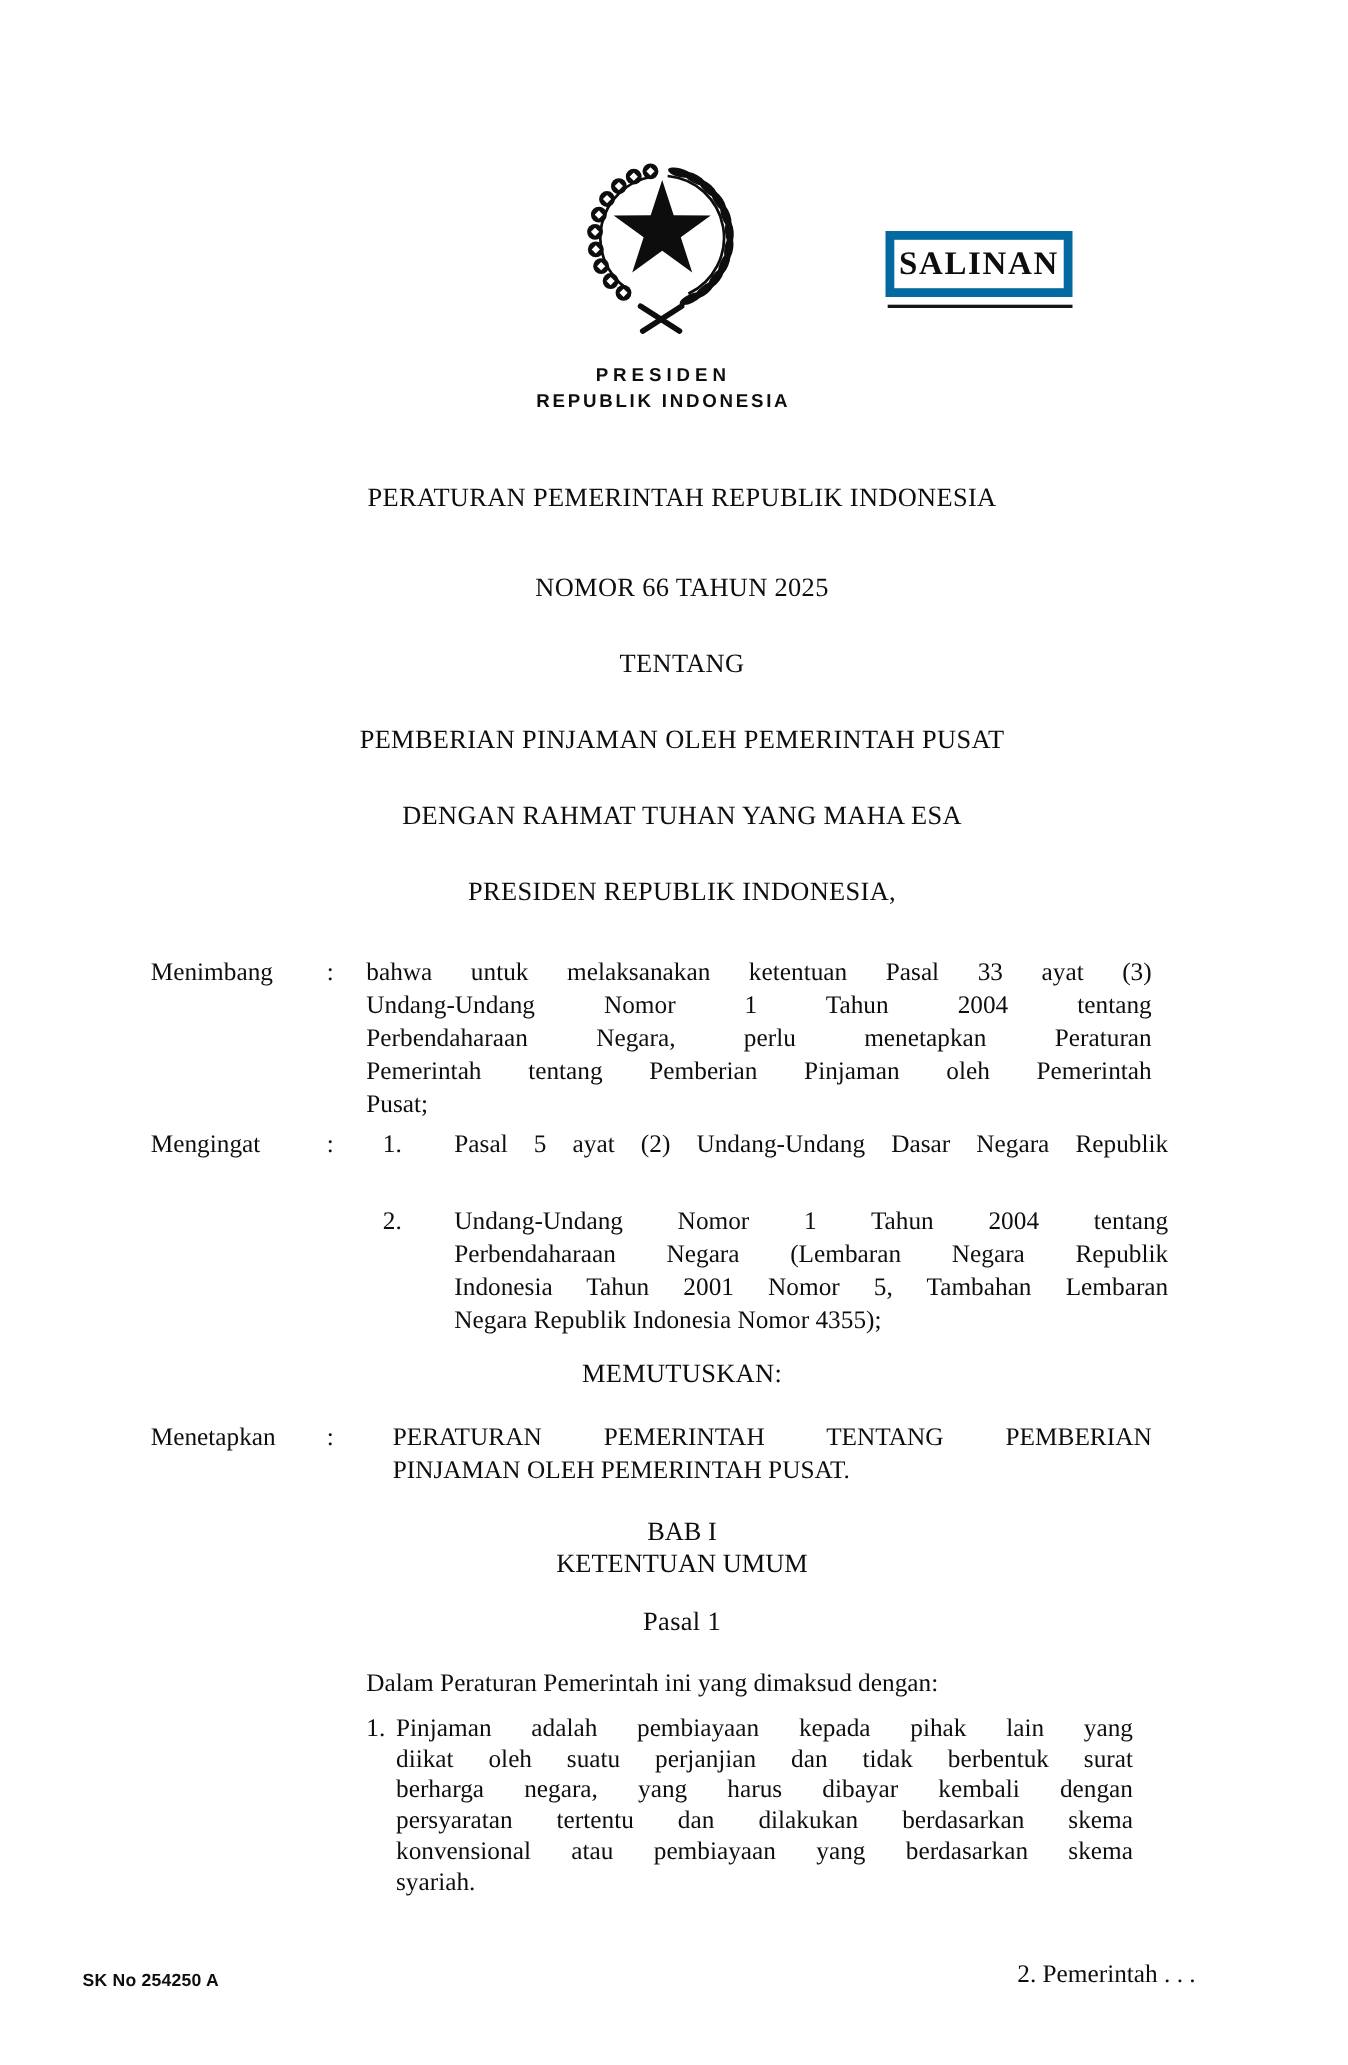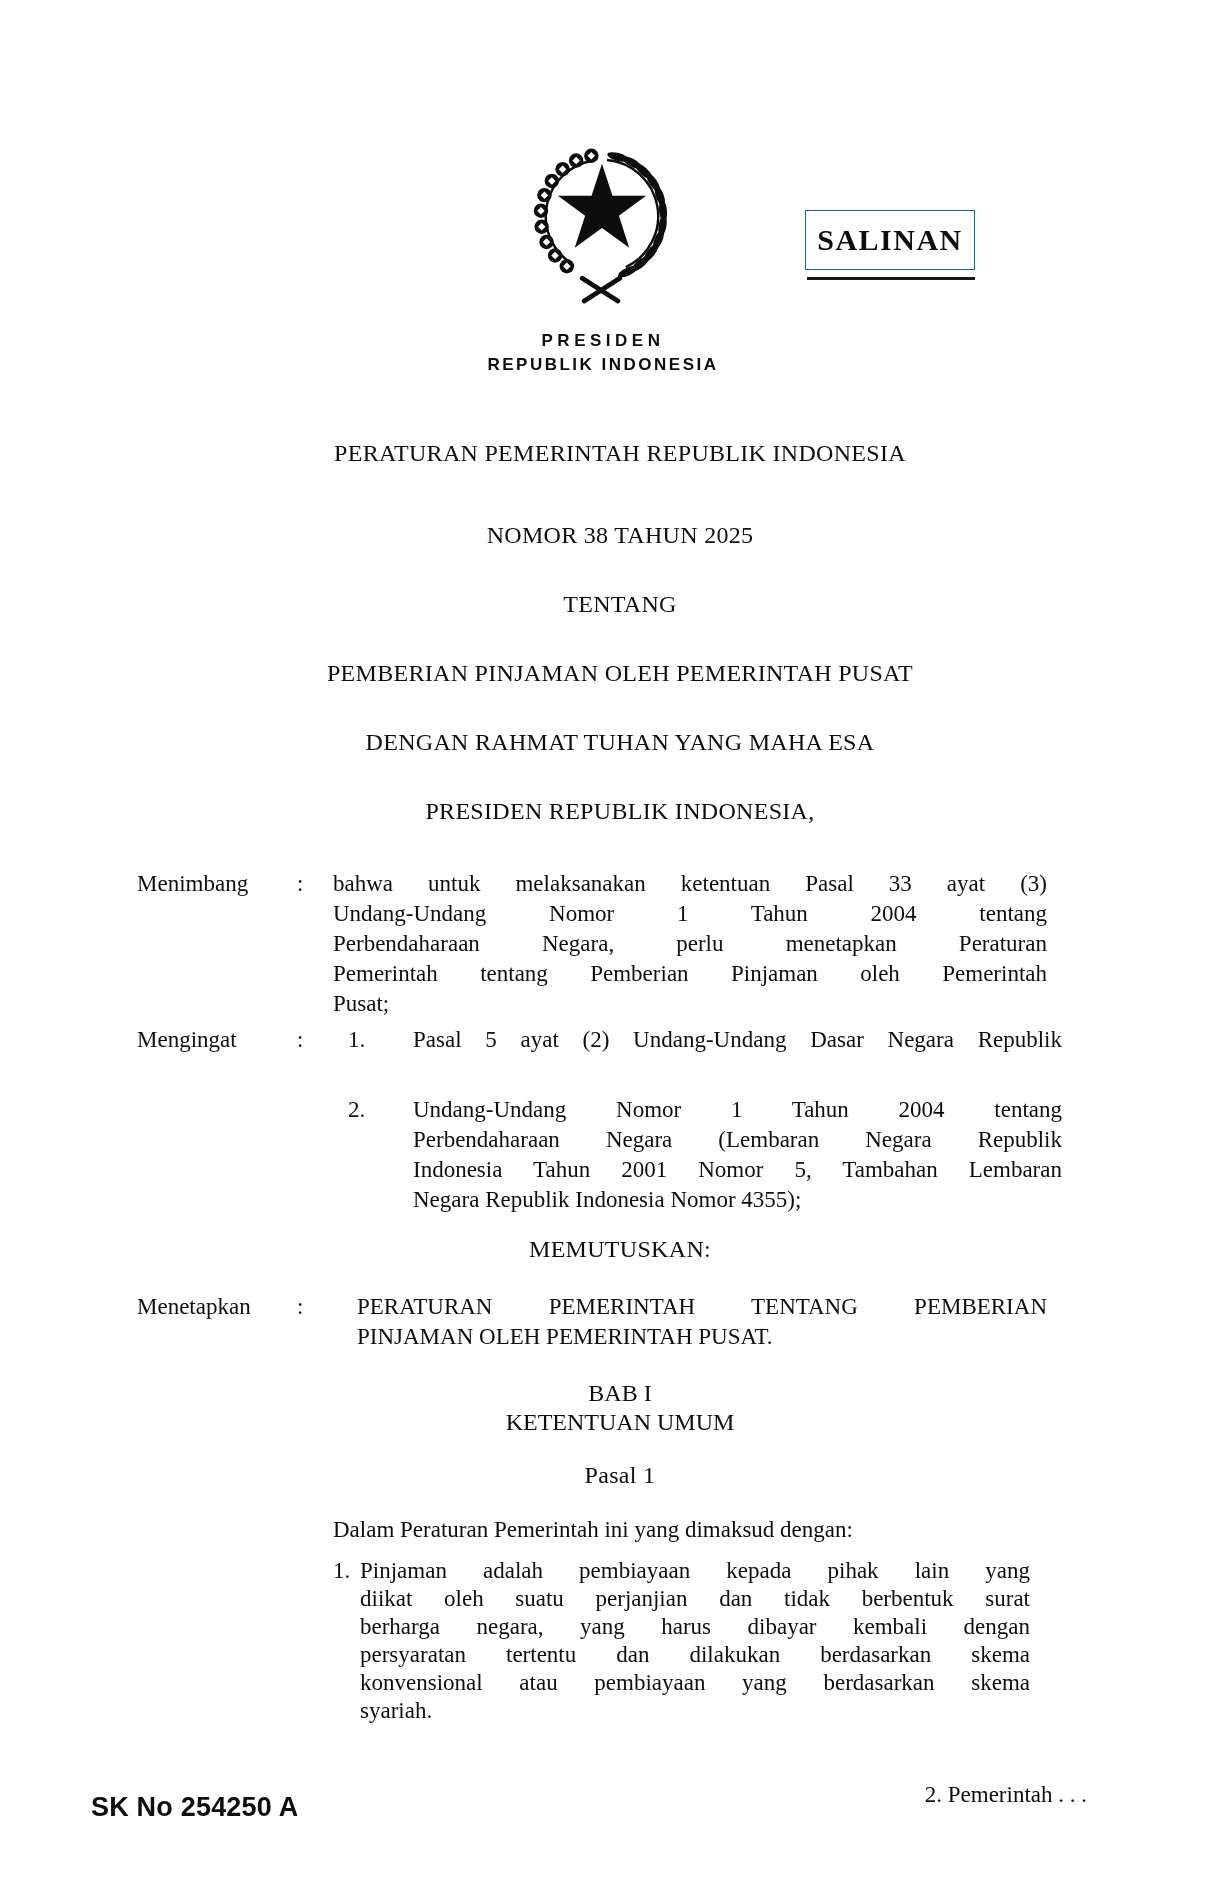--- a/index.html
+++ b/index.html
@@ -5,21 +5,21 @@
   html,body{margin:0;padding:0;background:#e8e8e8;}
   .page{position:relative;width:1225px;height:1877px;background:#ffffff;margin:0 auto;
         font-family:"Liberation Serif",serif;color:#0e0e0e;overflow:hidden;}
   .abs{position:absolute;}
   
   .emblem{left:523px;top:136px;width:158px;height:172px;}
   .letterhead{left:453px;top:331px;width:300px;text-align:center;
               font-family:"Liberation Sans",sans-serif;font-weight:700;}
   .lh1{font-size:17px;letter-spacing:4.5px;}
   .lh2{font-size:17px;letter-spacing:2.5px;margin-top:4px;}
-  .salinan-box{left:805px;top:210px;width:170px;height:60px;border:1px solid #0369a1;
+  .salinan-box{left:805px;top:210px;width:170px;height:60px;border:8px solid #0369a1;
                display:flex;align-items:center;justify-content:center;box-sizing:border-box;}
   .salinan-text{font-size:30px;font-weight:700;letter-spacing:1.5px;}
   .salinan-line{left:807px;top:277px;width:168px;height:3px;background:#161616;}
   
   .heading{left:193px;width:854px;text-align:center;font-size:24px;line-height:30px;letter-spacing:.3px;}
   .heading2{left:193px;width:854px;text-align:center;font-size:24px;line-height:29px;}
   
   .clause{left:137px;width:910px;font-size:23px;line-height:30px;}
   .label{position:absolute;left:0;top:0;}
   .colon{position:absolute;left:160px;top:0;}
@@ -27,22 +27,22 @@
   .j{text-align:justify;text-align-last:justify;}
   .mengitem{position:absolute;left:211px;width:836px;}
   .num{position:absolute;left:0;top:0;}
   .ibody{margin-left:65px;width:649px;}
   .netbody{margin-left:220px;width:690px;}
   
   .intro{left:333px;width:714px;font-size:23px;line-height:30px;}
   .pitem{left:333px;width:714px;font-size:23px;line-height:28px;}
   .pbody{margin-left:27px;width:670px;}
   .catchword{right:138px;font-size:23px;line-height:30px;}
-  .footer{left:91px;font-family:"Liberation Sans",sans-serif;font-weight:700;
-          font-size:27px;letter-spacing:.2px;}
+  .footer{left:75px;font-family:"Liberation Sans",sans-serif;font-weight:700;
+          font-size:16px;letter-spacing:.2px;}
 </style>
 </head>
 <body>
 
 <div class="page">
 
   <svg class="abs emblem" viewBox="0 0 160 172">
     <g fill="none" stroke="#0d0d0d" stroke-width="2.5">
       <path d="M104.1,131.6 A57,57 0 0 0 85,23.2"></path>
       <path d="M70.1,23.9 A57,57 0 0 0 47.3,126.7"></path>
@@ -117,21 +117,21 @@
     <span class="salinan-text">SALINAN</span>
   </div>
   <div class="abs salinan-line"></div>
 
   <div class="abs letterhead">
     <div class="lh1">PRESIDEN</div>
     <div class="lh2">REPUBLIK INDONESIA</div>
   </div>
 
   <div class="abs heading" style="top:438px">PERATURAN PEMERINTAH REPUBLIK INDONESIA</div>
-  <div class="abs heading" style="top:520px">NOMOR 38 TAHUN 2025</div>
+  <div class="abs heading" style="top:520px">NOMOR 66 TAHUN 2025</div>
   <div class="abs heading" style="top:589px">TENTANG</div>
   <div class="abs heading" style="top:658px">PEMBERIAN PINJAMAN OLEH PEMERINTAH PUSAT</div>
   <div class="abs heading" style="top:727px">DENGAN RAHMAT TUHAN YANG MAHA ESA</div>
   <div class="abs heading" style="top:796px">PRESIDEN REPUBLIK INDONESIA,</div>
 
   <div class="abs clause" style="top:869px">
     <span class="label">Menimbang</span>
     <span class="colon">:</span>
     <div class="mbody">
       <div class="j">bahwa untuk melaksanakan ketentuan Pasal 33 ayat (3)</div>

